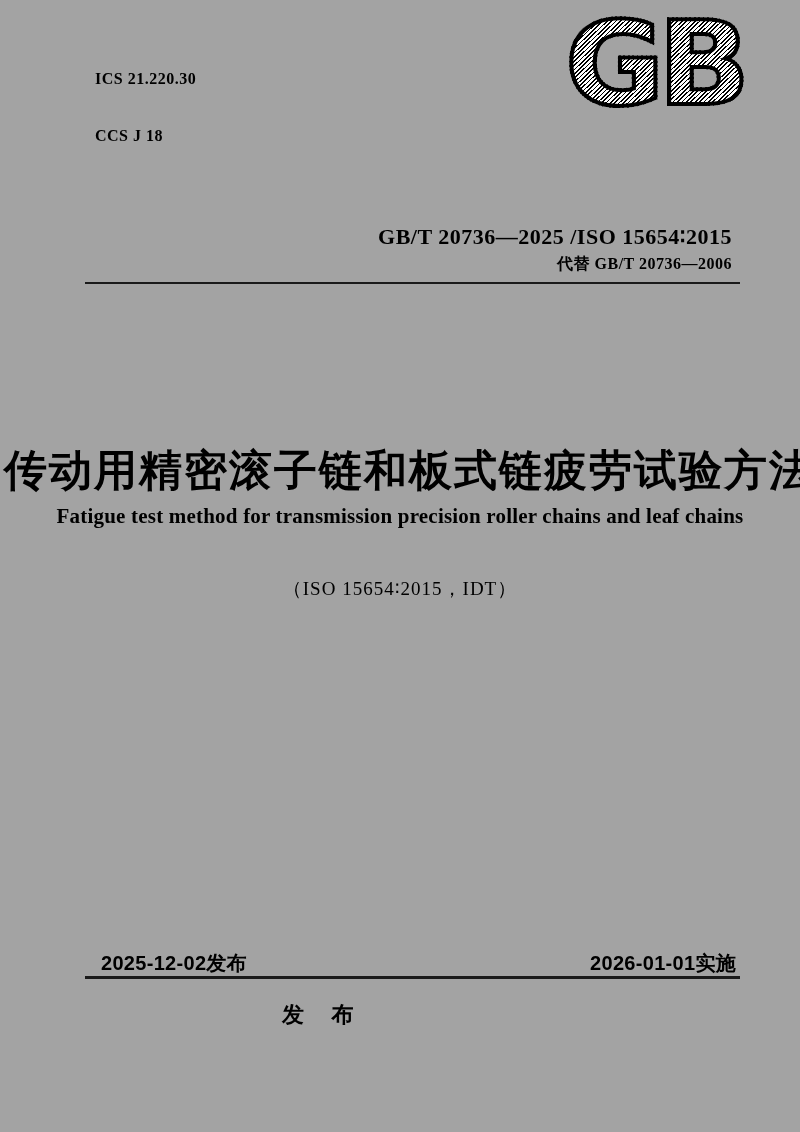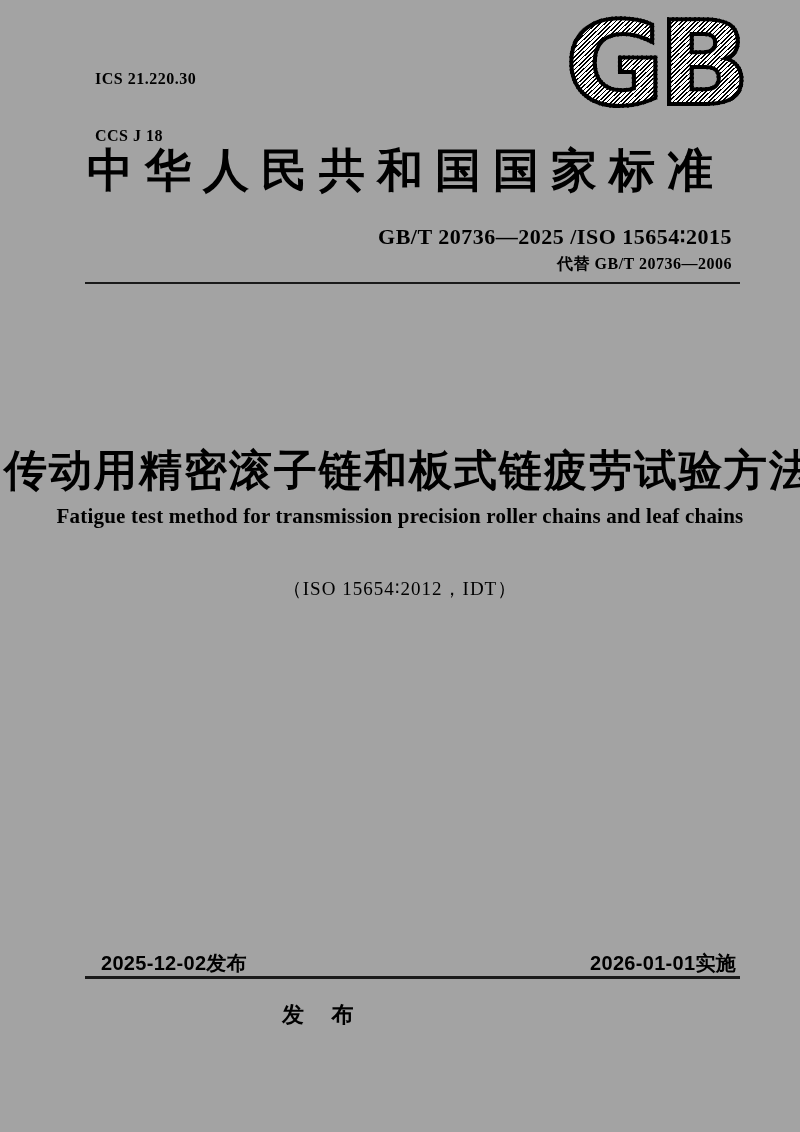--- a/index.html
+++ b/index.html
@@ -168,33 +168,32 @@
 
 <div class="page">
 
   <div class="codes">
     <div>ICS 21.220.30</div>
     <div>CCS J 18</div>
   </div>
 
   <div class="gb-logo">GB</div>
 
-  <div class="series-title">中华人民共和国国家标准</div>
 
   <div class="std-number">GB/T 20736—2025 /ISO 15654∶2015</div>
 
   <div class="replaces">代替 GB/T 20736—2006</div>
 
   <div class="rule rule-top"></div>
 
   <div class="title-cn">传动用精密滚子链和板式链疲劳试验方法</div>
 
   <div class="title-en">Fatigue test method for transmission precision roller chains and leaf chains</div>
 
-  <div class="iso-note">（ISO 15654∶2012，IDT）</div>
+  <div class="iso-note">（ISO 15654∶2015，IDT）</div>
 
   <div class="date date-issue">2025-12-02发布</div>
   <div class="date date-impl">2026-01-01实施</div>
 
   <div class="rule rule-bottom"></div>
 
   <div class="issuer-block">
     <div class="publish-label">发 布</div>
   </div>
 

